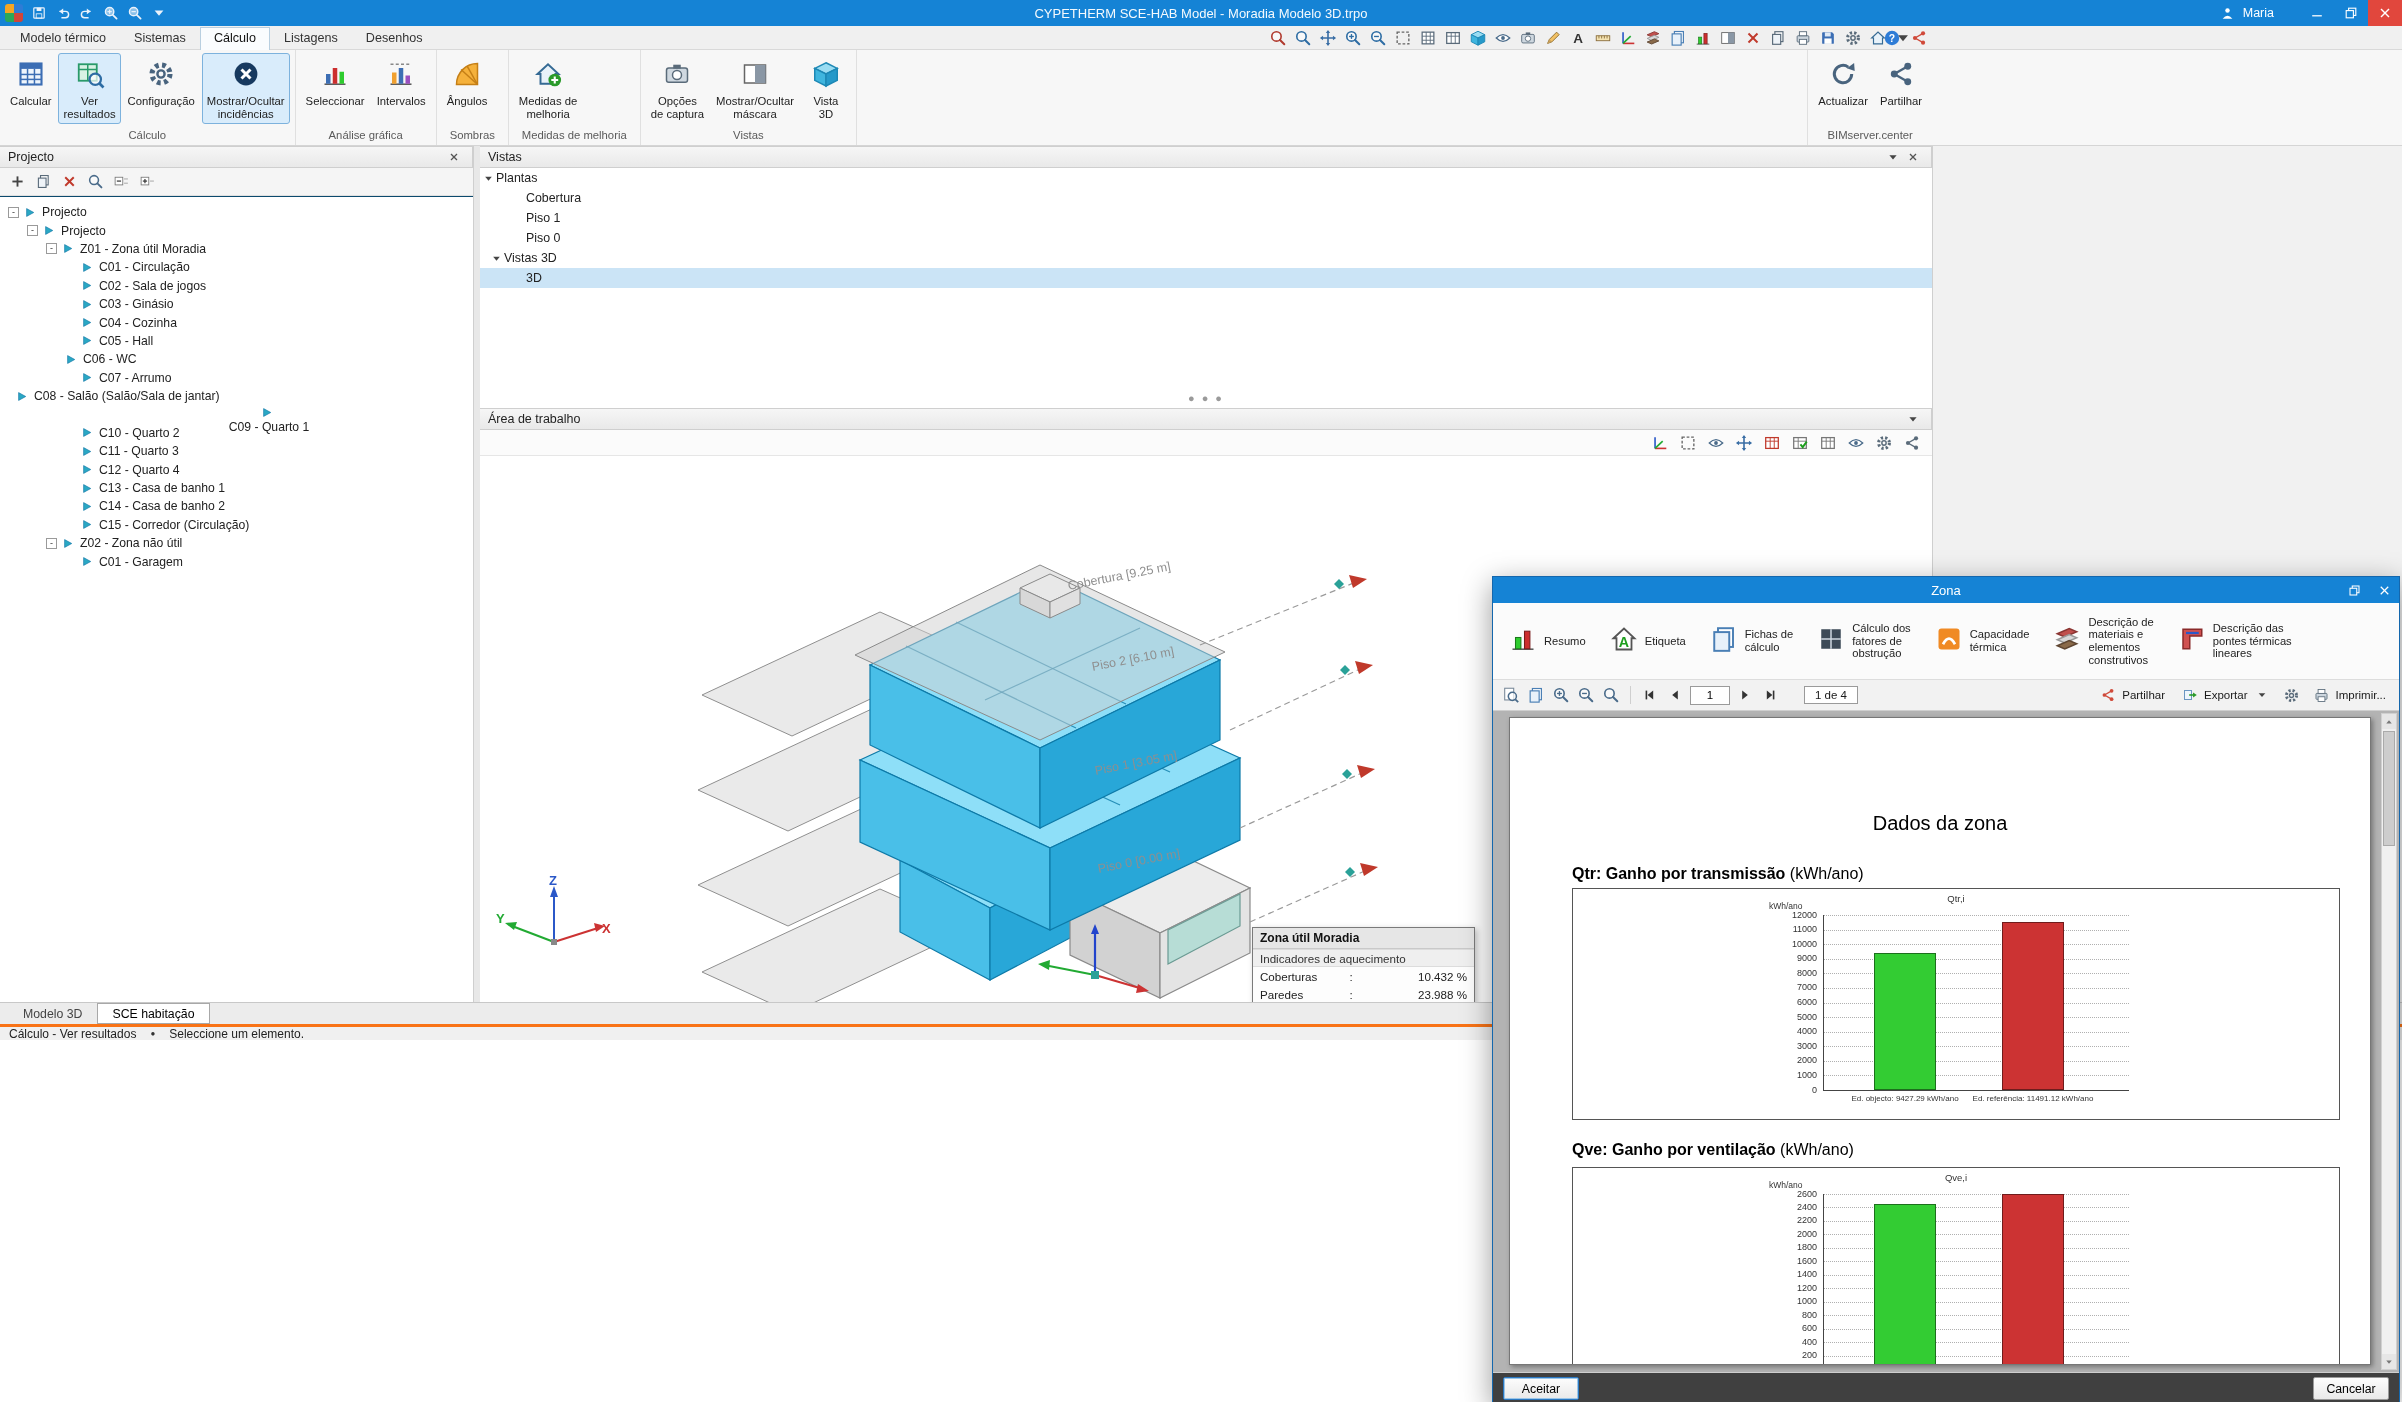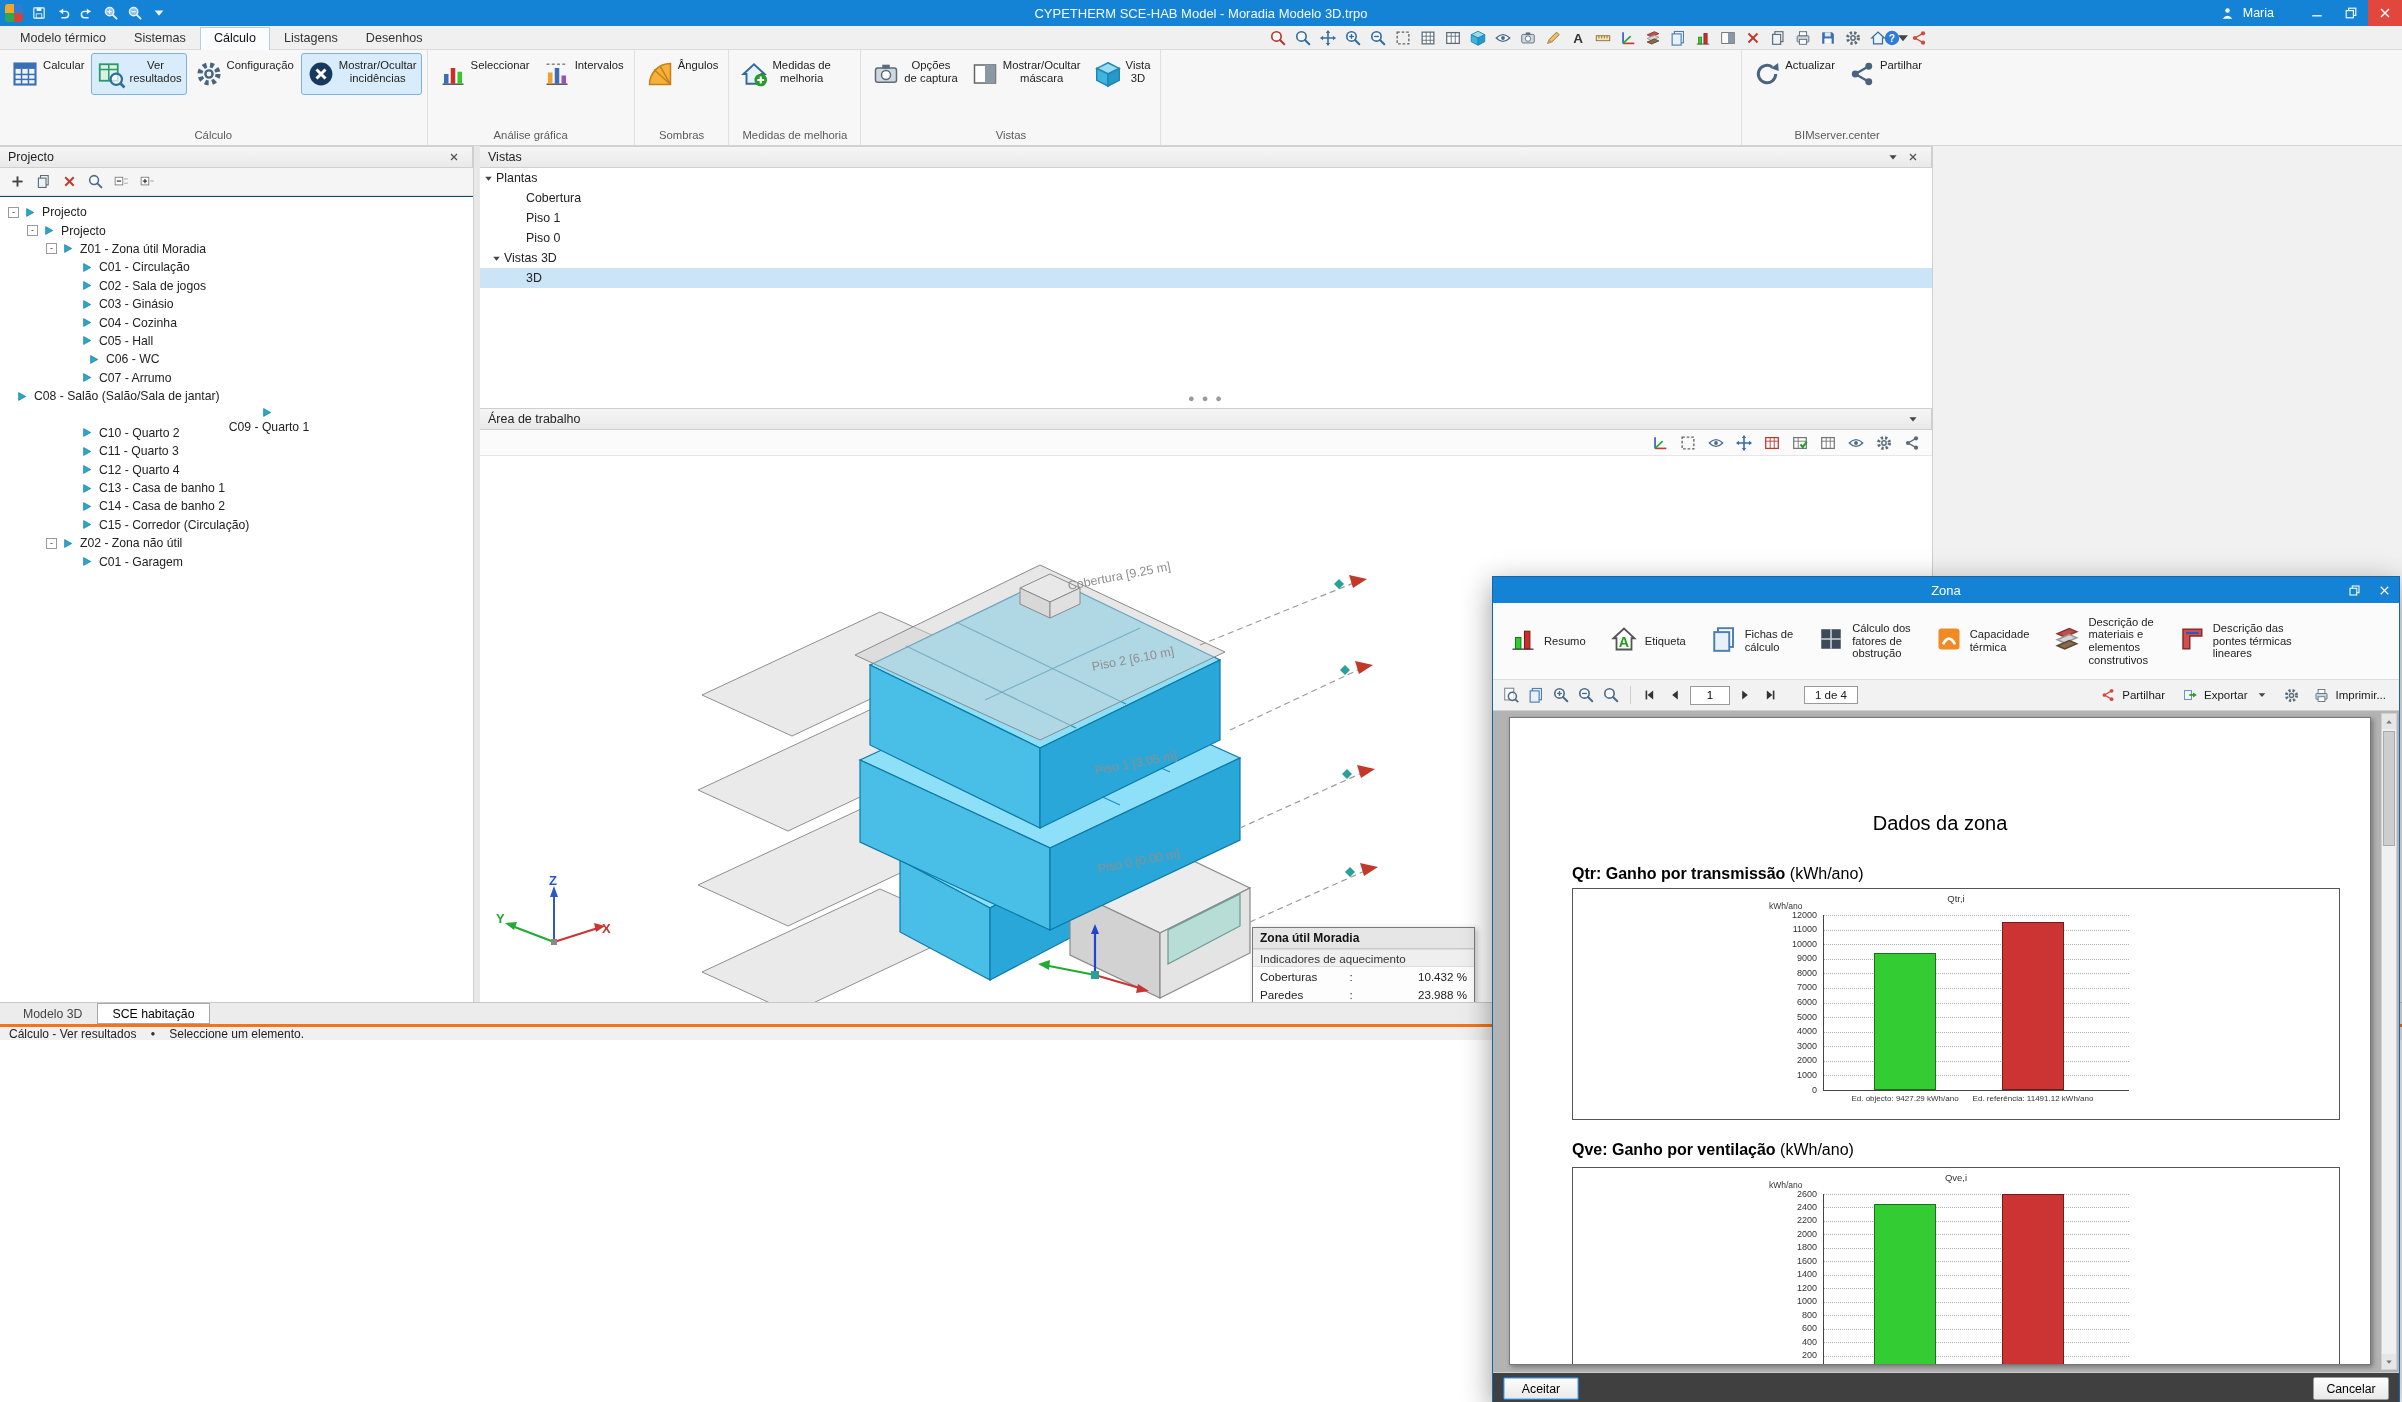--- a/index.html
+++ b/index.html
@@ -26,21 +26,21 @@
   .mtab.active{background:#fafcfe;border-color:#b9cfe0;color:#111}
   #menubar-icons{position:absolute;left:1268px;top:2px;display:flex;gap:5px}
   #help-icons{position:absolute;left:1882px;top:2px;display:flex;gap:7px}
   .ibox{width:20px;height:20px;display:flex;align-items:center;justify-content:center;border-radius:2px}
 
   
   #ribbon{position:absolute;left:0;top:50px;width:2402px;height:96px;background:#f7f7f7;border-bottom:1px solid #d5d5d5;display:flex}
   .rgroup{display:flex;flex-direction:column;border-right:1px solid #e0e0e0;padding:3px 5px 0}
   .rgroup.bim{margin-left:auto;margin-right:470px;border-left:1px solid #e0e0e0;border-right:none}
   .rbtns{flex:1;display:flex;align-items:flex-start;gap:2px}
-  .rbtn{display:flex;flex-direction:row;gap:3px;padding:5px 4px 2px;border:1px solid transparent;
+  .rbtn{display:flex;flex-direction:column;align-items:center;gap:3px;padding:5px 4px 2px;border:1px solid transparent;
         border-radius:3px;font-size:11.3px;line-height:1.14;text-align:center;white-space:pre-line;color:#222;min-width:50px}
   .rbtn.sel{background:#d9ecfb;border-color:#7db2dd}
   .rlabel{font-size:11.3px;color:#5a5a5a;text-align:center;padding:2px 8px 4px;white-space:nowrap}
 
   
   .panel-h{height:22px;background:linear-gradient(#f6f6f6,#e9e9e9);border:1px solid #cfcfcf;border-left:none;
            display:flex;align-items:center;padding:0 8px;font-size:12.5px;color:#222}
   .panel-h .sp{flex:1}
   #project-panel{position:absolute;left:0;top:146px;width:474px;height:856px;background:#0c4a6e;border-right:1px solid #cfcfcf}
   #proj-toolbar{height:28px;background:#f5f5f5;border-bottom:1px solid #e0e0e0;display:flex;align-items:center;gap:6px;padding:0 7px}
@@ -644,21 +644,21 @@
           </div>
           <div class="trow" style="padding-left: 65px;">
             <span style="width: 15px; flex: 0 0 auto;"></span>
             <span class="tico">
               <svg width="13" height="13" viewBox="0 0 20 20">
                 <polygon points="4,4 15,10 4,16" fill="#2aa8c4" stroke="#1579a8"></polygon>
               </svg>
             </span>
             <span>C05 - Hall</span>
           </div>
-          <div class="trow" style="padding-left: 72px;">
+          <div class="trow" style="padding-left: 49px;">
             <span style="width: 15px; flex: 0 0 auto;"></span>
             <span class="tico">
               <svg width="13" height="13" viewBox="0 0 20 20">
                 <polygon points="4,4 15,10 4,16" fill="#2aa8c4" stroke="#1579a8"></polygon>
               </svg>
             </span>
             <span>C06 - WC</span>
           </div>
           <div class="trow" style="padding-left: 65px;">
             <span style="width: 15px; flex: 0 0 auto;"></span>

